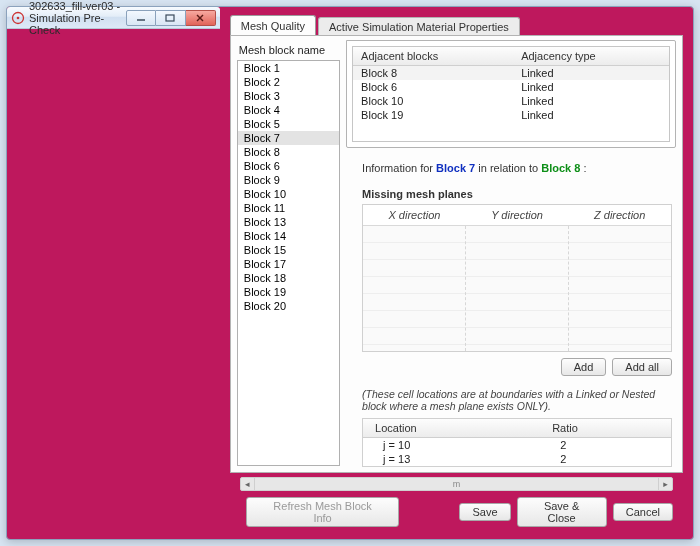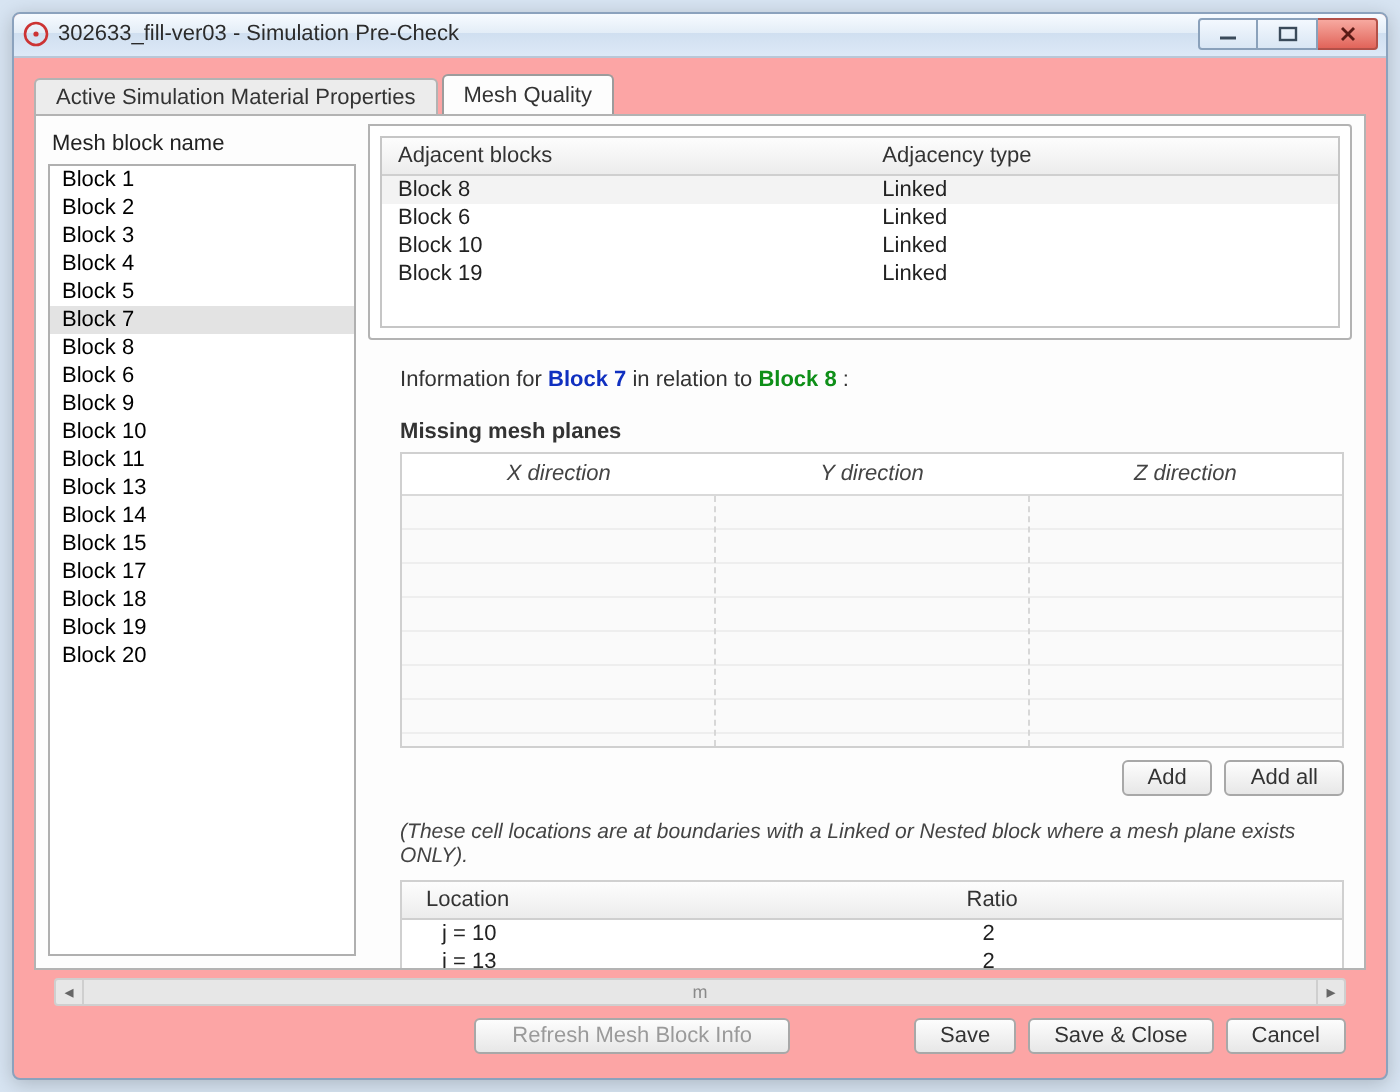--- a/index.html
+++ b/index.html
@@ -5,25 +5,25 @@
   * { box-sizing: border-box; font-family: "Segoe UI", Tahoma, sans-serif; }
   html, body { margin: 0; padding: 0; }
   body {
     background: #d7e4f2;
     width: 700px; height: 546px;
     overflow: hidden;
     font-size: 11px;
   }
   .window {
     position: absolute; inset: 6px;
-    background: #fca5a5;
+    background: #be185d;
     border: 1px solid #8ba2bd;
     border-radius: 4px;
     box-shadow: 0 2px 10px rgba(0,0,0,0.2);
-    display: flex; flex-direction: column;
+    display: flex; flex-direction: row;
   }
   
   .titlebar {
     height: 22px;
     background: linear-gradient(to bottom, #f7fbff 0%, #e3edf7 45%, #d0dff0 46%, #dde9f7 100%);
     border-bottom: 1px solid #b9c7d7;
     display: flex; align-items: center;
     padding: 0 4px;
     border-top-left-radius: 3px; border-top-right-radius: 3px;
   }
@@ -263,22 +263,22 @@
             <line x1="2" y1="1" x2="8" y2="7" stroke="#5a1b16" stroke-width="1.4"></line>
             <line x1="8" y1="1" x2="2" y2="7" stroke="#5a1b16" stroke-width="1.4"></line>
           </svg>
       </div>
     </div>
   </div>
 
   <div class="client">
 
     <div class="tabstrip">
+      <div class="tab active">Mesh Quality</div>
       <div class="tab">Active Simulation Material Properties</div>
-      <div class="tab active">Mesh Quality</div>
     </div>
 
     <div class="tabpanel">
 
       <div class="left-pane">
         <div class="list-label">Mesh block name</div>
         <div class="listbox" id="mesh-list">
             <div class="item">Block 1</div>
             <div class="item">Block 2</div>
             <div class="item">Block 3</div>

